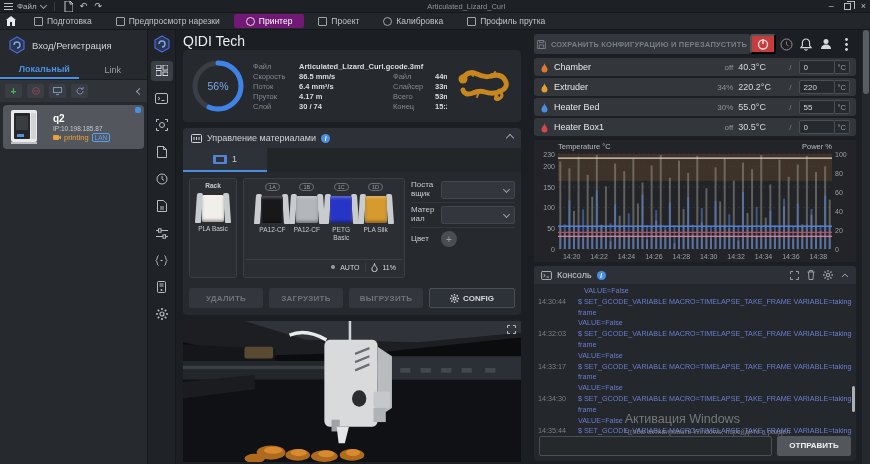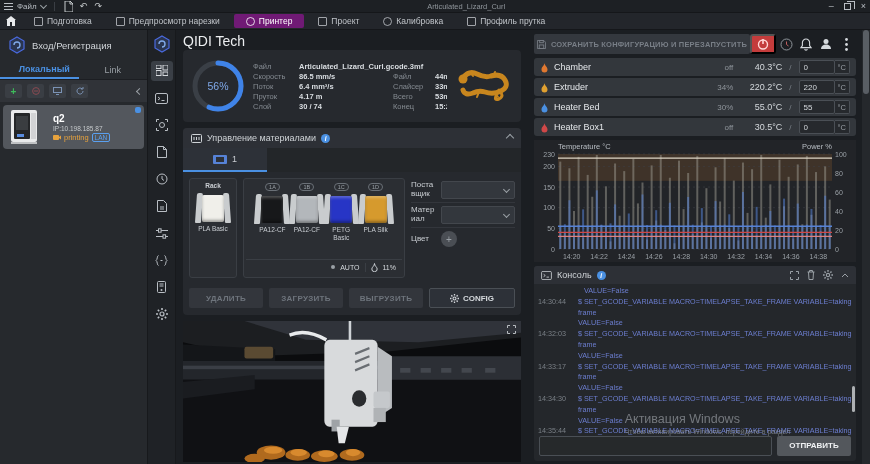--- a/index.html
+++ b/index.html
@@ -121,21 +121,21 @@
 
   
   .right{width:334px;padding:3px 6px;display:flex;flex-direction:column;position:relative;}
   .toprow{height:22px;display:flex;align-items:center;margin-bottom:3px;}
   .savebtn{flex:1;height:20px;background:#34383e;border:none;border-radius:2px;color:#787e86;font-size:7.5px;font-weight:bold;display:flex;align-items:center;justify-content:center;gap:5px;letter-spacing:.2px;}
   .stopbtn{width:26px;height:20px;background:#c43c3c;border-radius:3px;display:flex;align-items:center;justify-content:center;}
   .icobtn{width:20px;height:20px;display:flex;align-items:center;justify-content:center;color:#c9cdd2;}
   .hrow{height:18px;background:#33373c;border-radius:3px;display:flex;align-items:center;gap:5px;padding:0 6px;margin-bottom:2px;}
   .hname{font-size:9px;color:#e4e7ea;flex:1;}
   .hpow{font-size:8px;color:#8f959b;width:26px;text-align:right;}
-  .hcur{font-size:9px;color:#d5d9dd;width:44px;text-align:right;}
+  .hcur{font-size:9px;color:#d5d9dd;width:44px;text-align:left;}
   .hsl{color:#7d838a;font-size:8px;margin:0 2px;}
   .htin{width:36px;height:14px;background:#26292d;border:1px solid #4a4f55;border-radius:2px;color:#d5d9dd;font-size:8px;text-align:left;padding:0 4px;}
   .hunit{font-size:7.5px;color:#9aa0a6;border:1px solid #4a4f55;border-left:none;border-radius:0 2px 2px 0;height:14px;line-height:13px;padding:0 3px;margin-left:-5px;background:#26292d;}
   .chartbox{height:122px;background:#222428;border-radius:3px;margin:2px 0 4px;}
   .consolebox{flex:1;background:#24272b;border-radius:3px;display:flex;flex-direction:column;min-height:0;position:relative;}
   .con-head{height:18px;background:var(--panel2);border-radius:3px 3px 0 0;display:flex;align-items:center;gap:5px;padding:0 7px;font-size:9px;color:#cfd3d7;}
   .con-icons{margin-left:auto;display:flex;gap:8px;align-items:center;color:#9aa0a6;}
   .log{flex:1;overflow:hidden;padding:2px 4px;font-family:"DejaVu Sans Mono",monospace;font-size:7.2px;line-height:10.8px;}
   .log .entry{display:flex;}
   .log .t{width:40px;flex:none;color:#7a8087;}

